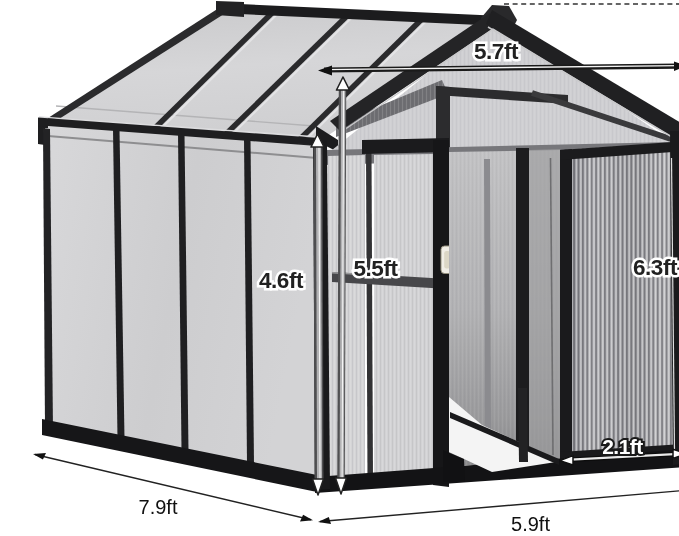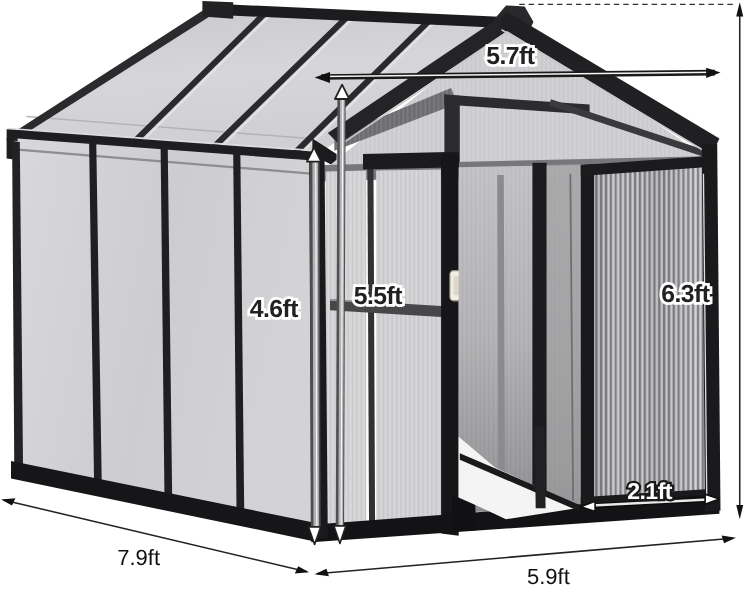--- a/index.html
+++ b/index.html
@@ -1,16 +1,16 @@
 <!DOCTYPE html>
 <html><head>
 <meta charset="utf-8">
 <style>
   html,body{margin:0;padding:0;background:#ffffff;}
-  #stage{width:555px;height:536px;position:relative;font-family:"Liberation Sans",sans-serif;}
+  #stage{width:555px;height:536px;position:relative;font-family:"Liberation Sans",sans-serif;padding-left:32px;}
   svg{display:block;}
 </style>
 </head>
 <body>
 <div id="stage">
 <svg width="679" height="536" viewBox="0 0 679 536">
 <defs>
   <linearGradient id="roofg" x1="0" y1="0" x2="0.25" y2="1">
     <stop offset="0" stop-color="#c9c9cb"></stop>
     <stop offset="0.5" stop-color="#d6d6d8"></stop>

